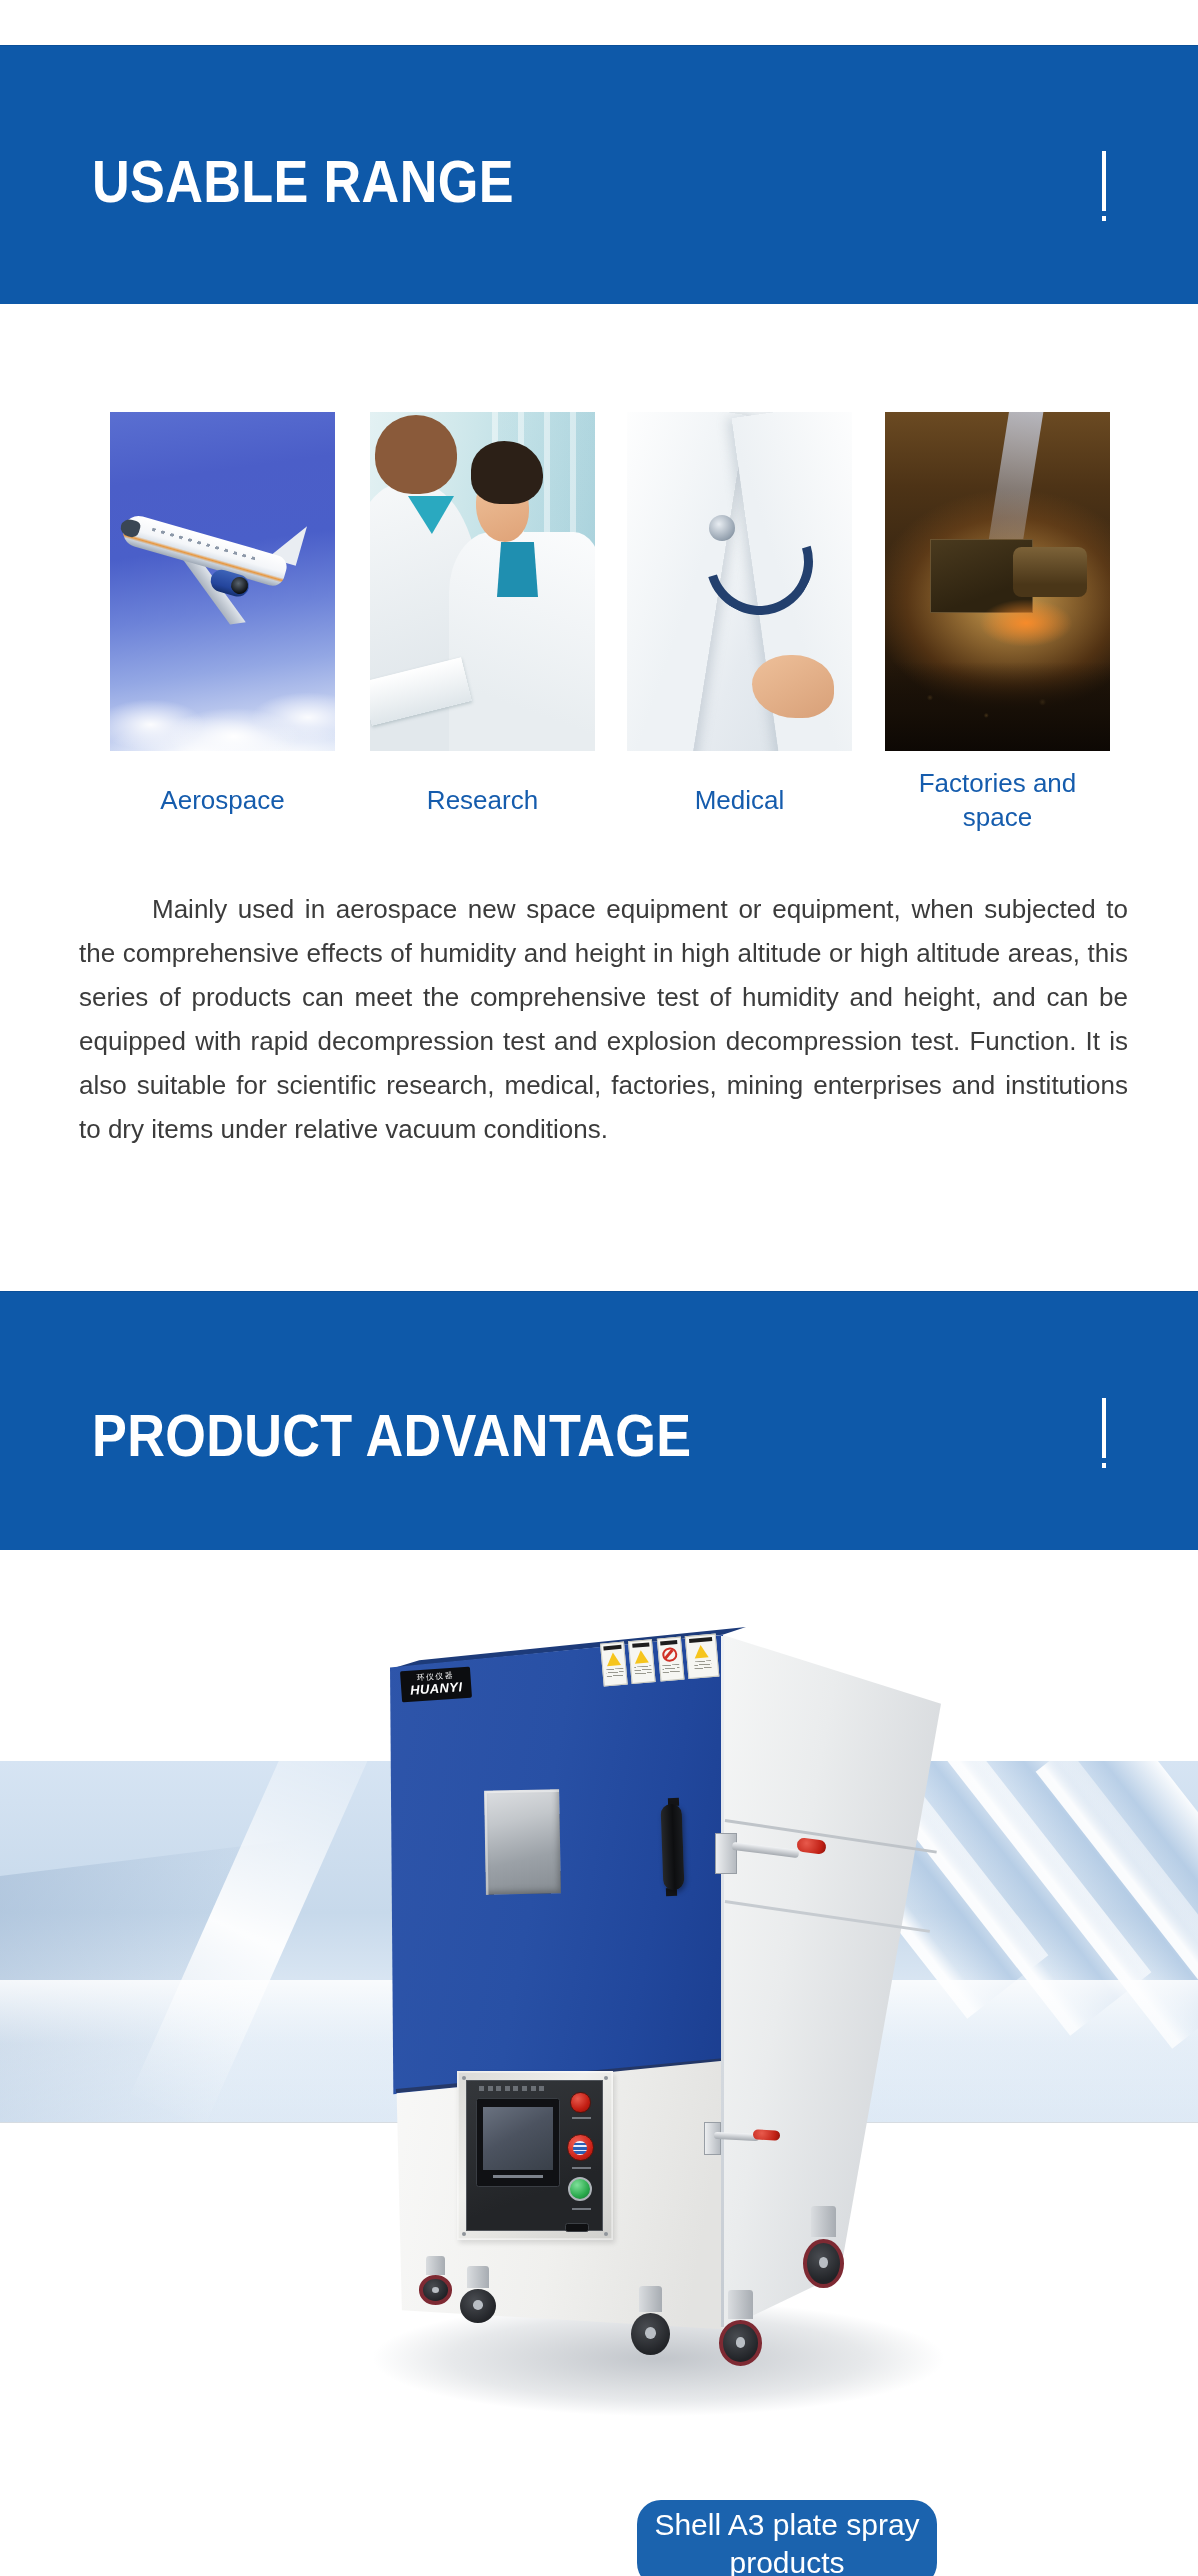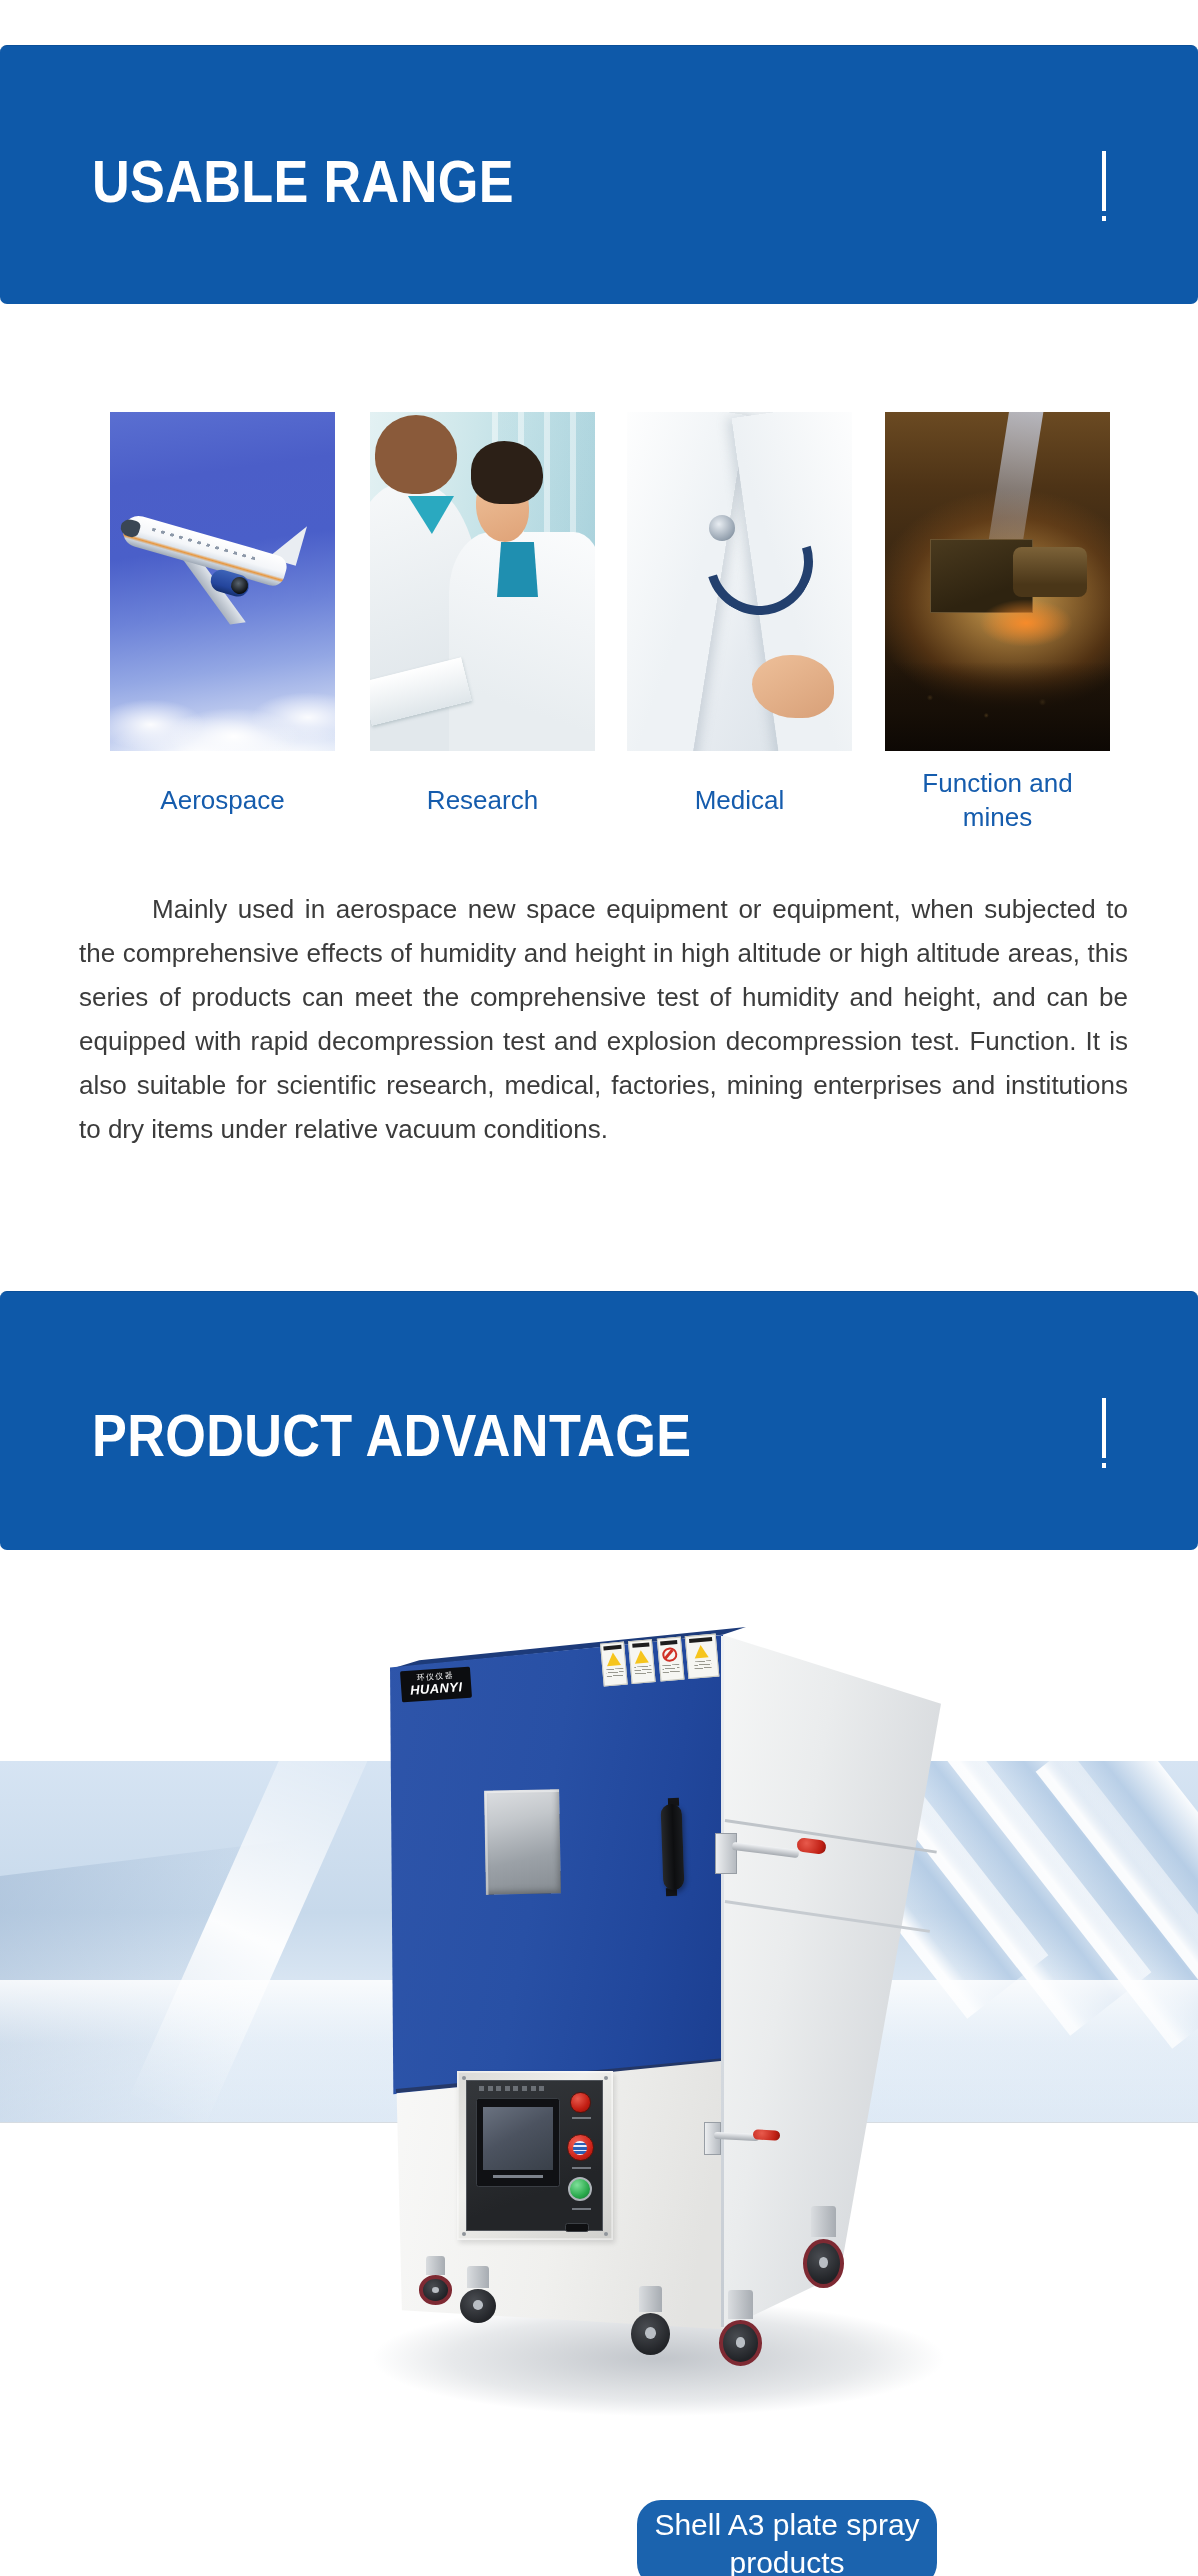--- a/index.html
+++ b/index.html
@@ -6,21 +6,21 @@
     --banner-blue:#0e59a9;
     --badge-blue:#1b63ae;
     --caption-blue:#155cad;
     --body-text:#3b3b3b;
   }
   html,body{margin:0;padding:0;background:#ffffff;}
   body{font-family:"Liberation Sans", sans-serif;}
   .canvas{position:relative;width:1198px;height:2576px;background:#ffffff;overflow:hidden;}
 
   
-  .banner{position:absolute;left:0;width:1198px;height:259px;background:var(--banner-blue);border-top:1.7px solid #0b4f98;box-sizing:border-box;border-radius:7px;}
+  .banner{position:absolute;left:0;width:1198px;height:259px;background:var(--banner-blue);border-top:1.7px solid #0b4f98;box-sizing:border-box;}
   .banner-title{position:absolute;left:92px;margin:0;color:#ffffff;font-size:60px;font-weight:bold;line-height:60px;white-space:nowrap;transform:scaleX(0.87);transform-origin:left center;letter-spacing:0.4px;}
   .tick-line{position:absolute;left:1102px;width:4.3px;height:60px;background:#ffffff;}
   .tick-dot{position:absolute;left:1102px;width:4.3px;height:5.1px;background:#ffffff;}
 
   
   .photo-card{position:absolute;top:412px;width:225px;height:339px;overflow:hidden;}
   .photo-card .ph{position:absolute;inset:0;}
   .caption{position:absolute;top:764px;height:72px;display:flex;align-items:center;justify-content:center;text-align:center;color:var(--caption-blue);font-size:26px;line-height:34px;}
 
   
@@ -258,21 +258,21 @@
       <div class="mine-rig"></div>
       <div class="mine-drum"></div>
       <div class="mine-glow"></div>
       <div class="mine-rubble"></div>
     </div>
   </figure>
 
   <div class="caption" style="left:110px;width:225px;">Aerospace</div>
   <div class="caption" style="left:370px;width:225px;">Research</div>
   <div class="caption" style="left:627px;width:225px;">Medical</div>
-  <div class="caption" style="left:897px;width:201px;">Function and mines</div>
+  <div class="caption" style="left:897px;width:201px;">Factories and space</div>
 
   <p class="desc">Mainly used in aerospace new space equipment or equipment, when subjected to the comprehensive effects of humidity and height in high altitude or high altitude areas, this series of products can meet the comprehensive test of humidity and height, and can be equipped with rapid decompression test and explosion decompression test. Function. It is also suitable for scientific research, medical, factories, mining enterprises and institutions to dry items under relative vacuum conditions.</p>
 
   <section class="banner" style="top:1291px;">
     <h1 class="banner-title" style="top:114px;">PRODUCT ADVANTAGE</h1>
     <div class="tick-line" style="top:106px;"></div>
     <div class="tick-dot" style="top:171px;"></div>
   </section>
 
   <div class="band">

